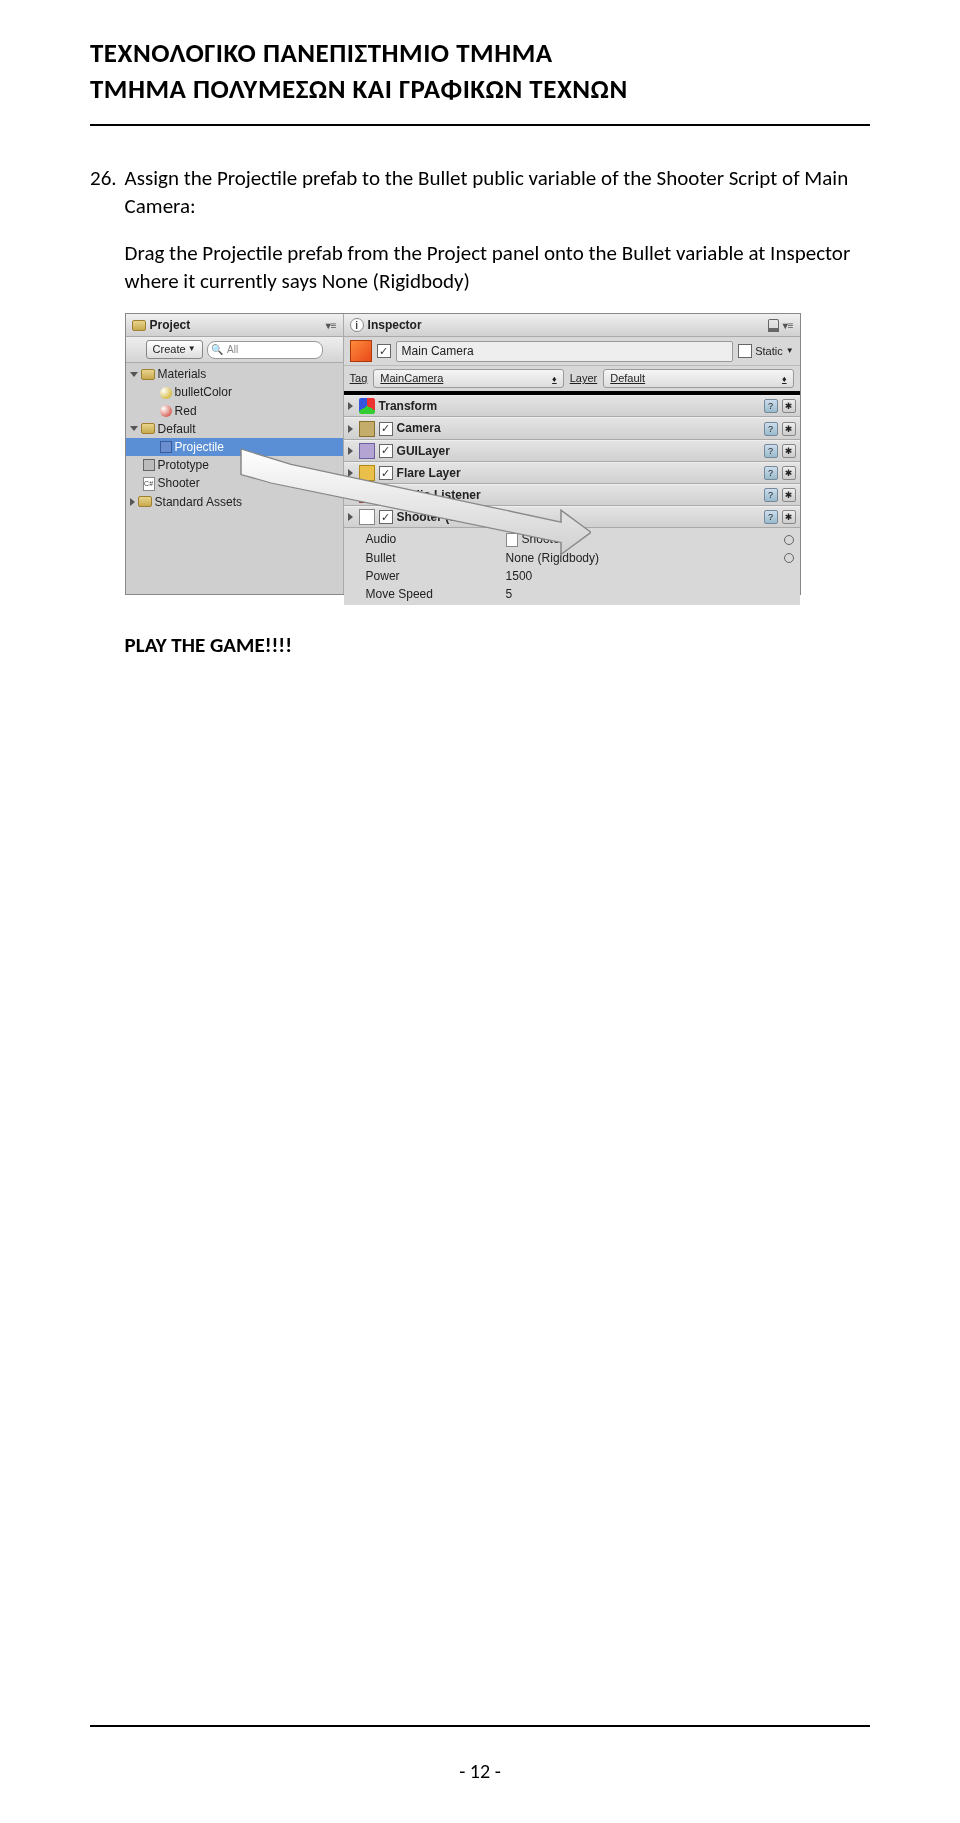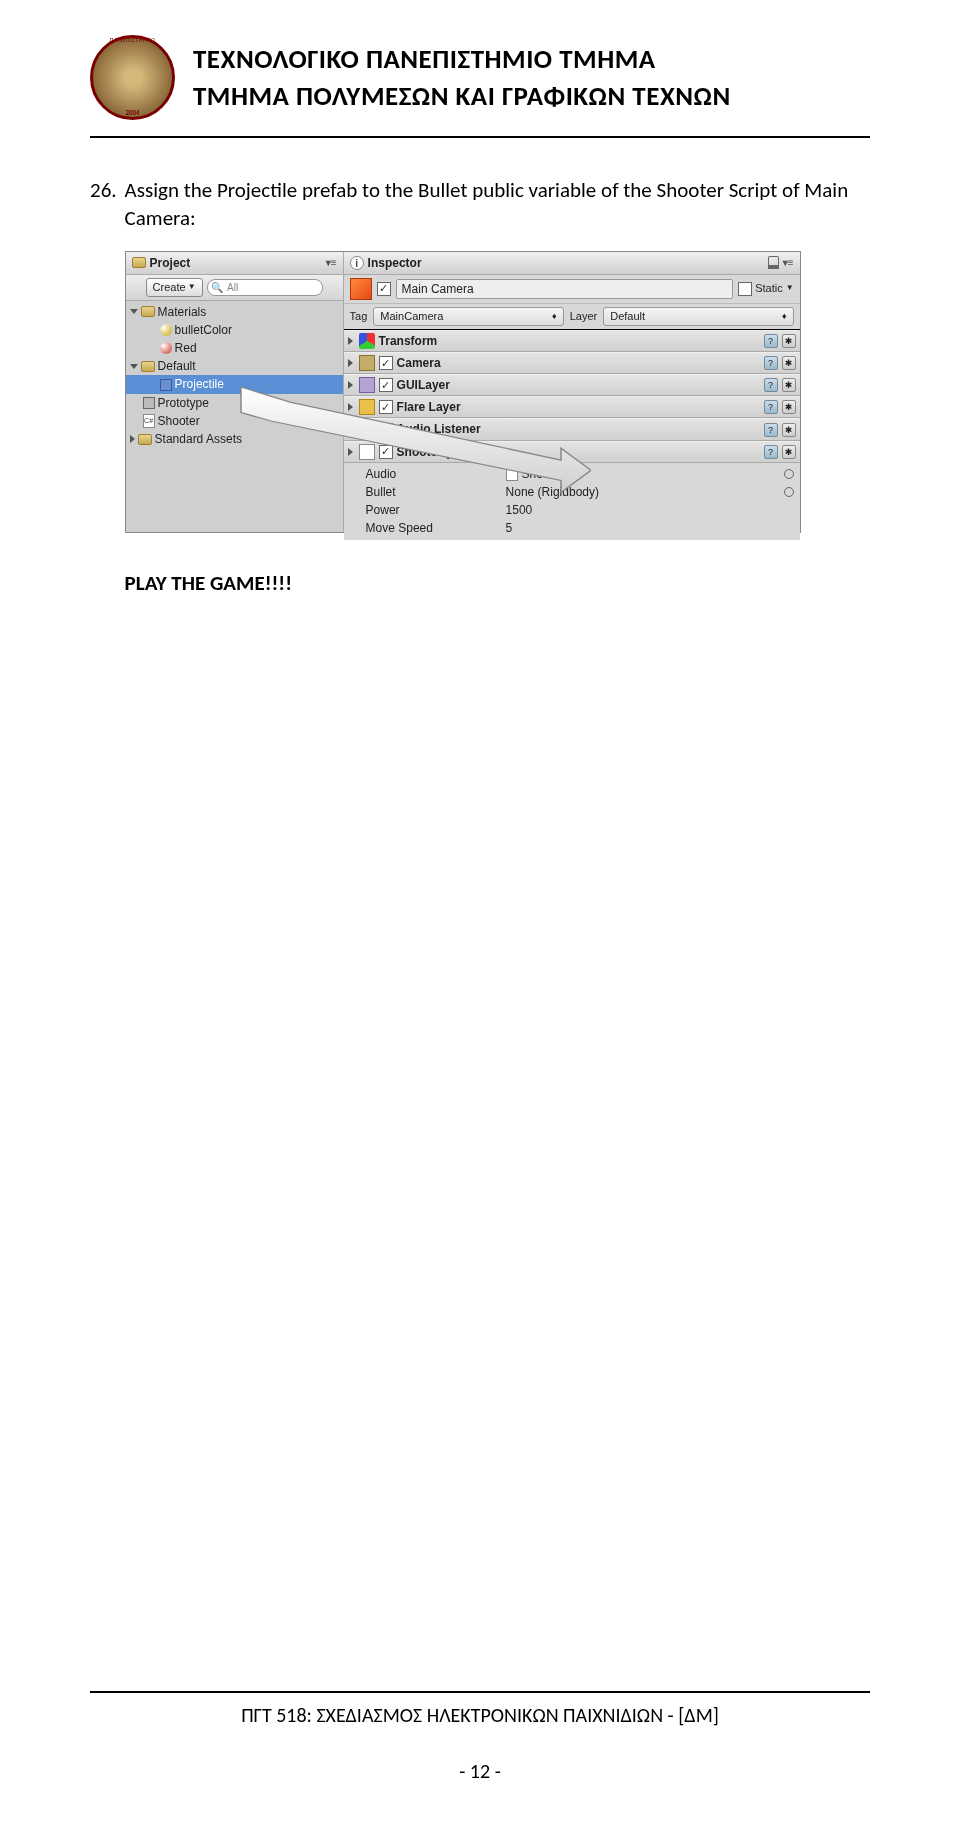--- a/index.html
+++ b/index.html
@@ -250,21 +250,21 @@
     display: inline-flex; align-items:center; justify-content:center;
     font-size: 11px; color: #333;
   }
   .obj-name-field {
     flex:1; background:#eee; border:1px solid #999;
     border-radius:2px; padding:1px 5px; font-size:12px;
   }
   .static-box { display:flex;align-items:center;gap:3px;font-size:11px;}
   .tag-row {
     background:#d8d8d8;padding:3px 6px;display:flex;align-items:center;gap:6px;
-    border-bottom:1px solid #000000;font-size:11px;
+    border-bottom:4px solid #000000;font-size:11px;text-decoration:underline;
   }
   .tag-dd {
     flex:1;background:linear-gradient(#f5f5f5,#ddd);
     border:1px solid #999;border-radius:3px;padding:1px 6px;
     display:flex;justify-content:space-between;align-items:center;
   }
   .comp-row {
     background:linear-gradient(#e4e4e4,#d0d0d0);
     border-top:1px solid #eee;border-bottom:1px solid #aaa;
     padding:2px 4px;display:flex;align-items:center;gap:4px;font-size:12px;
@@ -336,36 +336,32 @@
   }
   .page-num {
     text-align:center;font-size:20px;margin-top:32px;
   }
 </style>
 </head>
 <body>
 
 <div class="page">
   <div class="header-area">
-    <div class="logo">
-      <span class="logo-text-top">ΠΑΝΕΠΙΣΤΗΜΙΟ</span>
-      <div class="logo-inner"></div>
-      <span class="logo-text-bottom">2004</span>
-    </div>
     <div class="header-titles">
       <h1>ΤΕΧΝΟΛΟΓΙΚΟ ΠΑΝΕΠΙΣΤΗΜΙΟ ΤΜΗΜΑ</h1>
       <h1>ΤΜΗΜΑ ΠΟΛΥΜΕΣΩΝ ΚΑΙ ΓΡΑΦΙΚΩΝ ΤΕΧΝΩΝ</h1>
     </div>
   </div>
   <hr class="hr-top">
 
   <div class="step">
     <div class="step-num">26.</div>
     <div class="step-body">
       <p>Assign the Projectile prefab to the Bullet public variable of the Shooter Script of Main Camera:</p>
+      <p>Drag the Projectile prefab from the Project panel onto the Bullet variable at Inspector where it currently says None (Rigidbody)</p>
 
       <div class="screenshot">
         <div class="ss-top">
 
           <div class="ss-left">
             <div class="ss-panel-header">
               <span class="icon-folder"></span>
               <span>Project</span>
               <span class="spacer"></span>
               <span class="dropdown-dots">▾≡</span>
@@ -549,15 +545,14 @@
         </svg>
       </div>
 
       <p class="play-line">PLAY THE GAME!!!!</p>
     </div>
   </div>
 </div>
 
 <div class="footer-area">
   <hr class="hr-bottom">
-  <div class="footer-text">ΠΓΤ 518: ΣΧΕΔΙΑΣΜΟΣ ΗΛΕΚΤΡΟΝΙΚΩΝ ΠΑΙΧΝΙΔΙΩΝ - [ΔΜ]</div>
   <div class="page-num">- 12 -</div>
 </div>
 
 </body></html>

